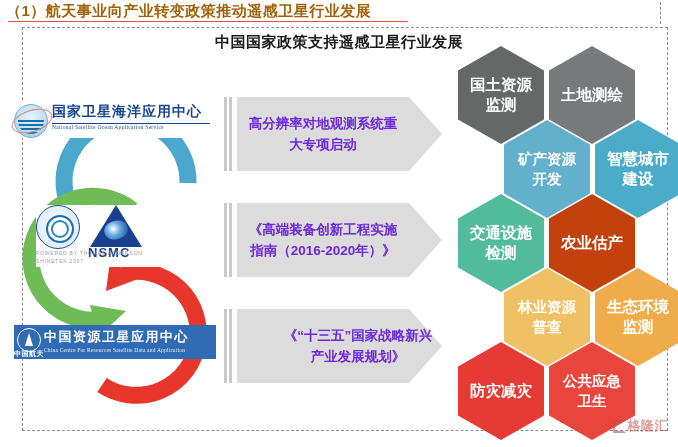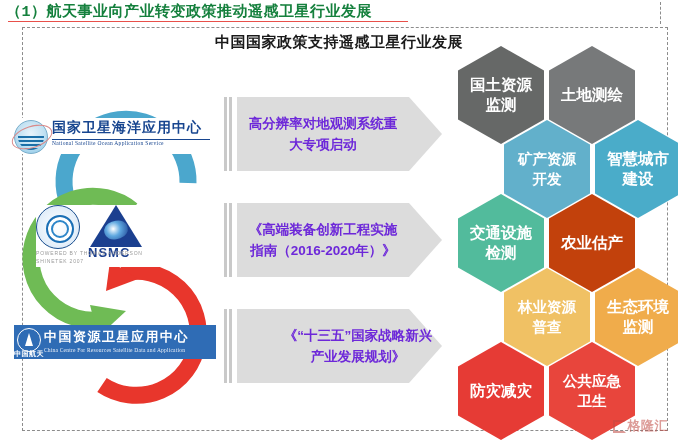--- a/index.html
+++ b/index.html
@@ -39,21 +39,21 @@
     letter-spacing:.5px;
   }
 
   
   .cycle-wrap{position:absolute;left:10px;top:55px;width:230px;height:380px;}
   .cycle-wrap svg{display:block;}
 
   
   .logo{position:absolute;background:#ffffff;}
 
-  .logo1{left:14px;top:118px;width:200px;height:36px;}
+  .logo1{left:14px;top:102px;width:200px;height:36px;}
   .logo1 .l1-mark{
     position:absolute;left:0;top:2px;width:32px;height:32px;border-radius:50%;
     background:radial-gradient(circle at 50% 40%,#e9f4fb 0%,#bfe0f2 55%,#7cc0e3 100%);
     border:1px solid #7aaecb;overflow:hidden;
   }
   .logo1 .l1-mark::after{
     content:"";position:absolute;left:3px;top:15px;width:26px;height:14px;
     background:
       repeating-linear-gradient(0deg,#1a6fa8 0px,#1a6fa8 2px,transparent 2px,transparent 4px);
     border-radius:0 0 13px 13px;
@@ -170,21 +170,21 @@
     width:13px;height:13px;border:2px solid #c14a43;border-right-color:transparent;
     box-sizing:border-box;
   }
   .watermark .wm-text{font-size:13px;font-weight:bold;color:#c14a43;letter-spacing:.5px;}
 </style>
 </head>
 <body>
 
 <div id="root">
 
-  <div class="section-title" style="color: #15803d; font-family: Liberation Mono, monospace;">（1）航天事业向产业转变政策推动遥感卫星行业发展</div>
+  <div class="section-title" style="color: #a16207;">（1）航天事业向产业转变政策推动遥感卫星行业发展</div>
   <div class="title-underline" style="background: rgb(232, 80, 74);"></div>
   <div class="frame-topbar"></div>
   <div class="figure-frame"></div>
 
   <div class="chart-title">中国国家政策支持遥感卫星行业发展</div>
 
   <div class="cycle-wrap">
     <svg width="230" height="380" viewBox="0 0 230 380" xmlns="http://www.w3.org/2000/svg">
 
       <g>

